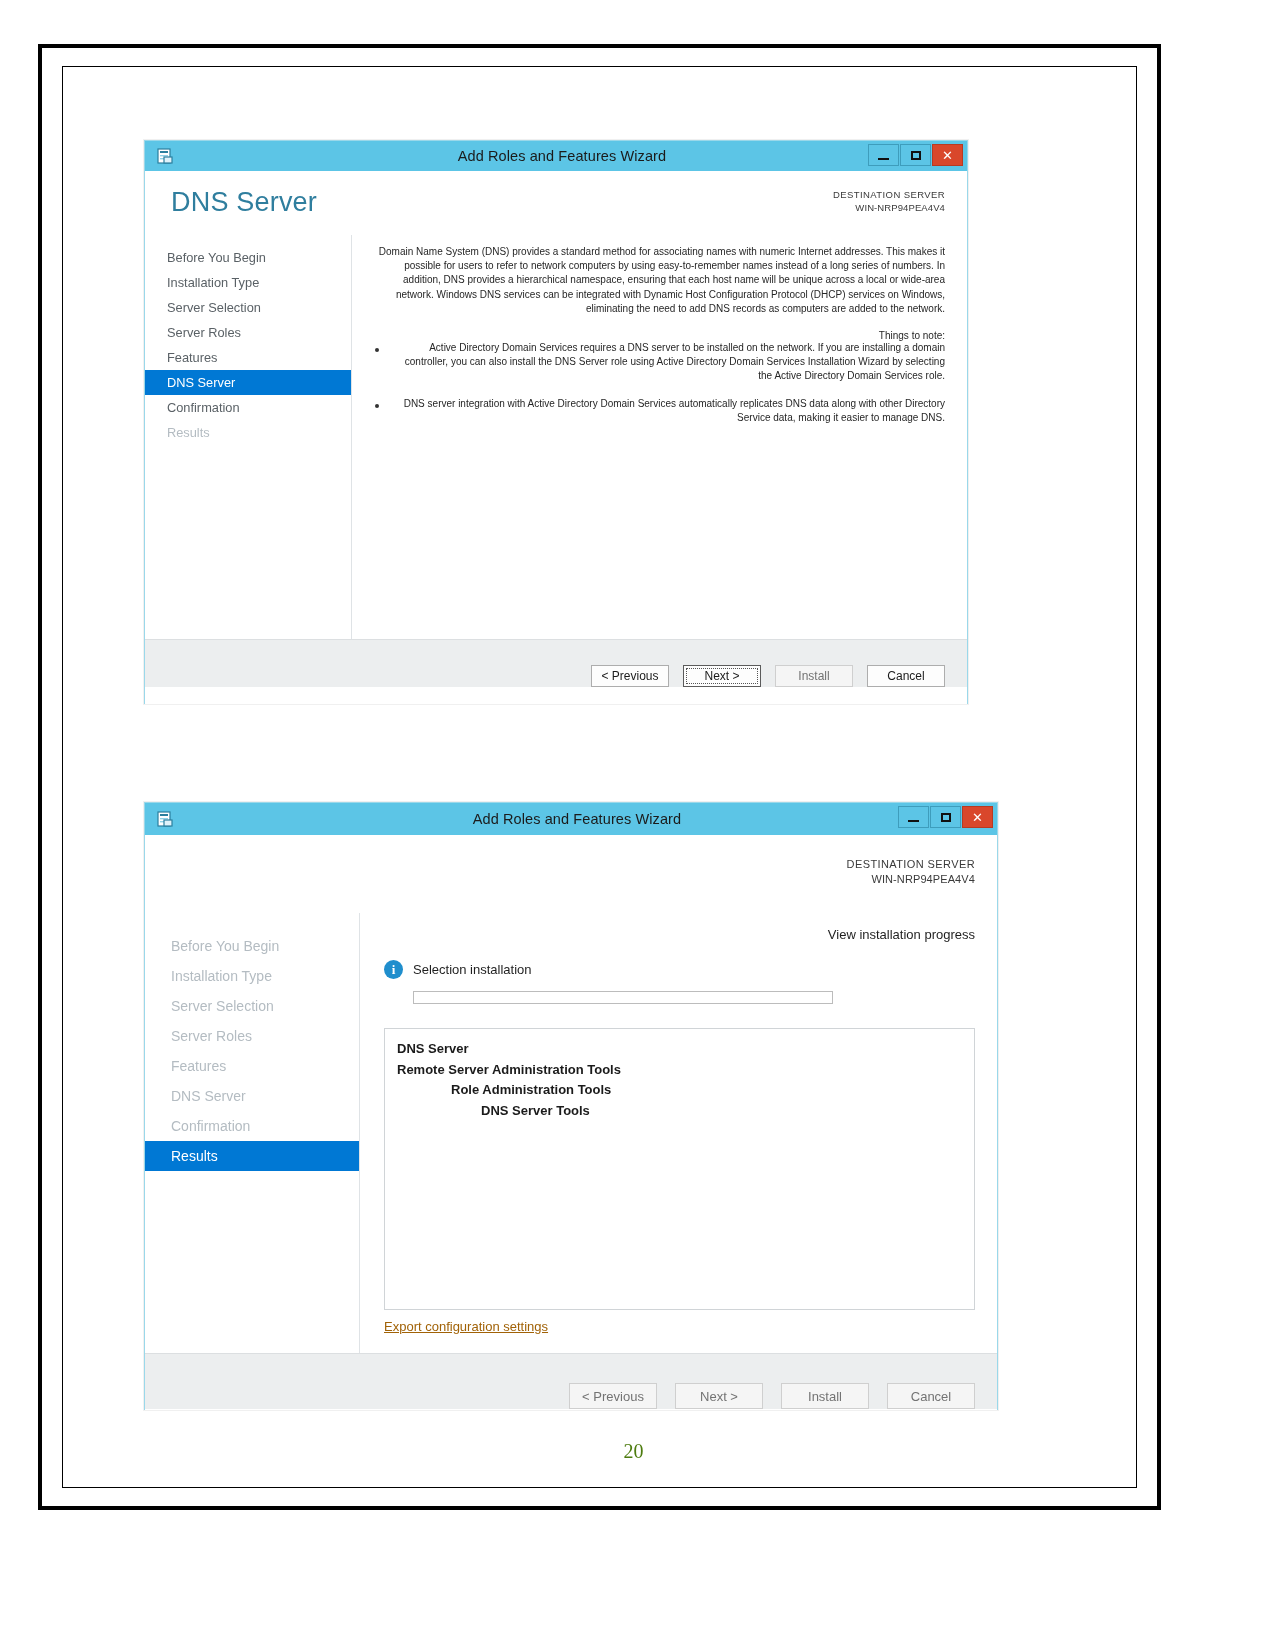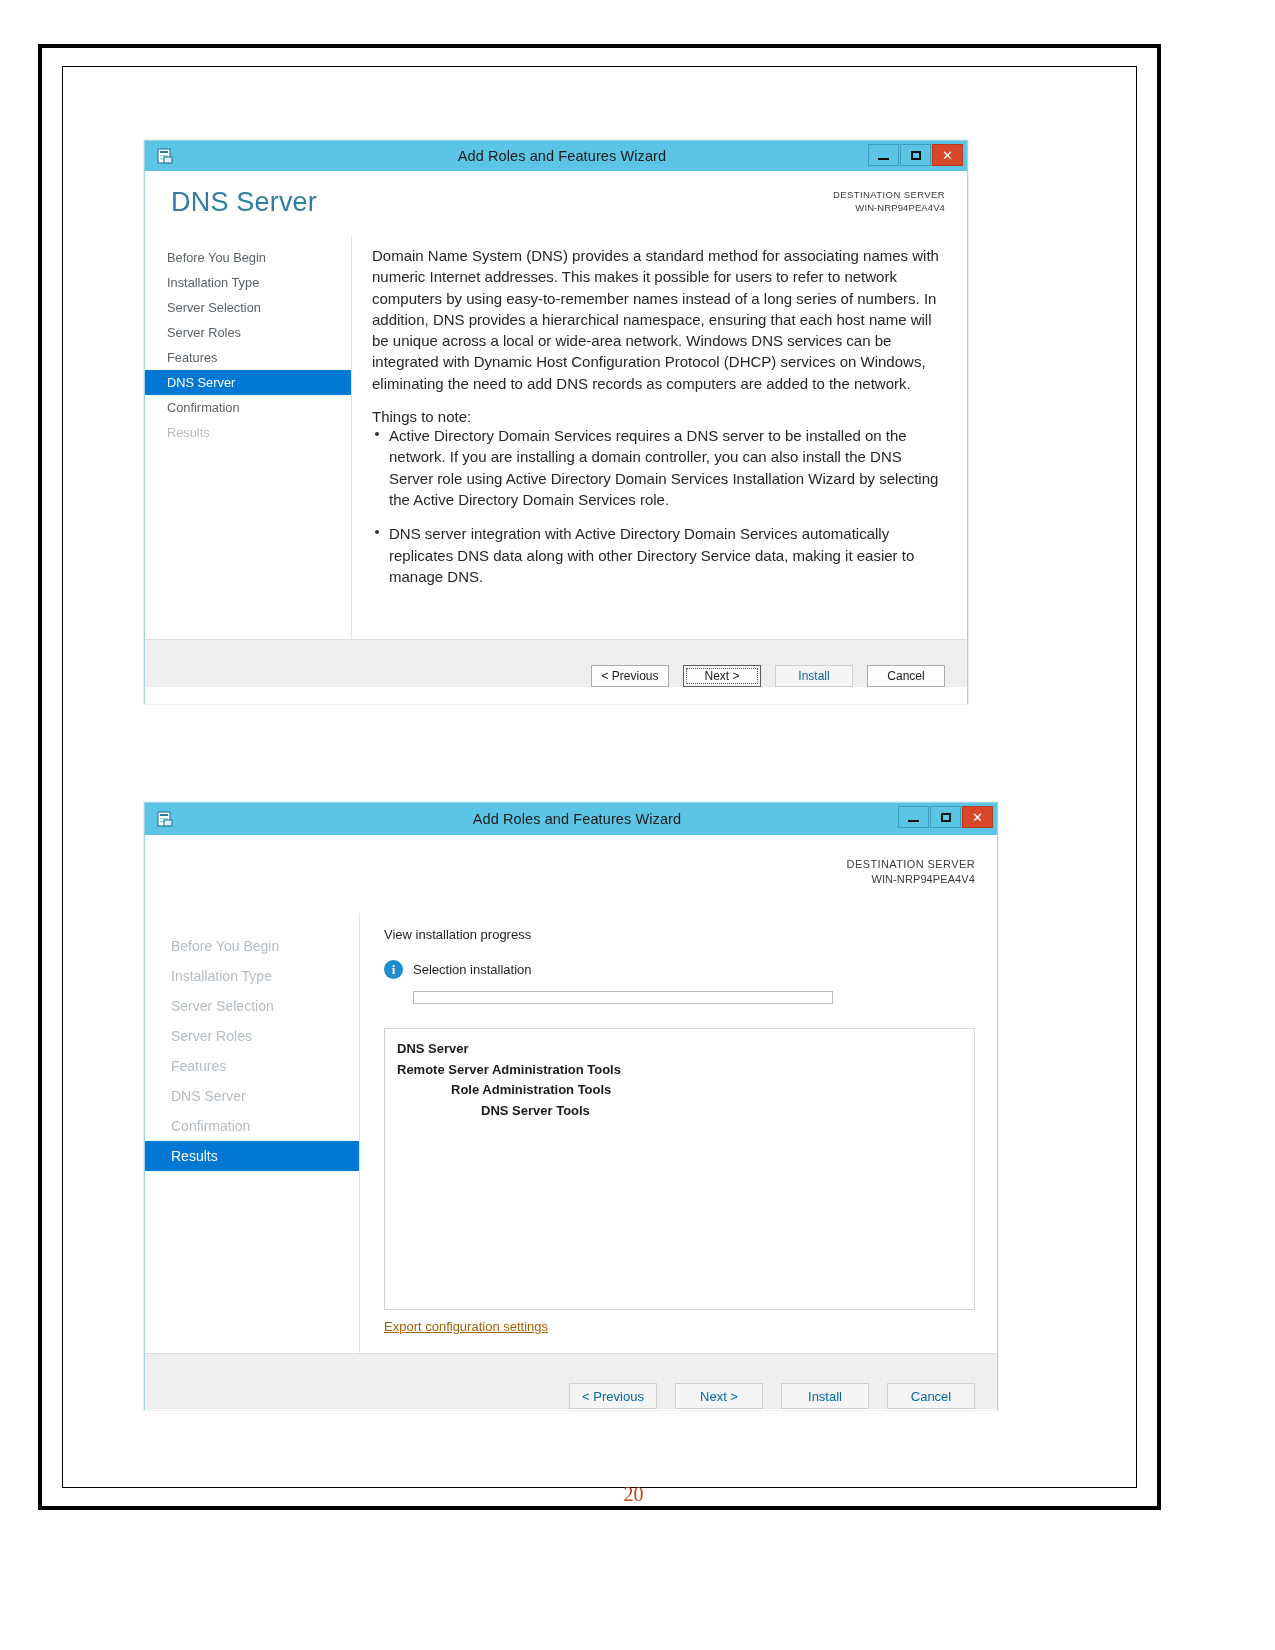--- a/index.html
+++ b/index.html
@@ -184,49 +184,49 @@
     font-family: "Liberation Sans", sans-serif;
     background: #fdfdfd;
     border: 1px solid #adadad;
     color: #1b1b1b;
     text-align: center;
     display: flex;
     align-items: center;
     justify-content: center;
   }
   .btn.focused { border: 1px solid #5b5b5b; outline: 1px dotted #555; outline-offset: -4px; }
-  .btn.disabled { color: #0369a1; border-color: #cfcfcf; background:#f5f5f5; }
+  .btn.disabled { color: #737373; border-color: #cfcfcf; background:#f5f5f5; }
 
   
   #wizard-dns { left: 144px; top: 140px; width: 824px; height: 564px; }
   #wizard-dns .wiz-body { height: 533px; }
   #wizard-dns .wiz-title { font-size: 27px; }
   #wizard-dns .dest-block { font-size: 9.5px; }
   #wizard-dns .nav-col { width: 206px; }
   #wizard-dns .nav-item { font-size: 12.8px; padding-top:5px; padding-bottom:5px; }
-  #wizard-dns .pane { font-size: 15px; }
+  #wizard-dns .pane { font-size: 10px; text-align: right; }
   #wizard-dns .wiz-main { height: 404px; }
   #wizard-dns .footer-bar { height: 48px; }
   #wizard-dns .btn { width: 78px; height: 22px; font-size: 12px; }
 
   
   #wizard-progress { left: 144px; top: 802px; width: 854px; height: 608px; }
   #wizard-progress .titlebar { height: 32px; }
   #wizard-progress .wiz-body { height: 575px; }
   #wizard-progress .wiz-header { height: 78px; padding-top: 20px; padding-left: 28px;}
   #wizard-progress .wiz-title { font-size: 31px; }
   #wizard-progress .dest-block { font-size: 11px; top: 22px; }
   #wizard-progress .nav-col { width: 214px; padding-top: 18px; }
   #wizard-progress .nav-item { font-size: 14px; padding: 7px 10px 7px 26px; }
   #wizard-progress .pane { font-size: 13px; padding-left: 24px; }
   #wizard-progress .wiz-main { height: 440px; }
   #wizard-progress .footer-bar { height: 56px; gap: 18px; }
   #wizard-progress .btn { width: 88px; height: 26px; font-size: 13px; }
 
-  .view-progress-label { margin: 4px 0 18px 0; color:#1f1f1f; }
+  .view-progress-label { margin: 4px 0 18px 0; color:#1f1f1f;text-align:right; }
   .status-row { display: flex; align-items: center; gap: 10px; margin-bottom: 12px; }
   .info-icon {
     width: 19px; height: 19px; border-radius: 50%;
     background: #1f8ecd;
     color: #fff;
     font-family: "Liberation Serif", serif;
     font-weight: bold;
     font-size: 13px;
     display: flex; align-items: center; justify-content: center;
     flex: 0 0 auto;
@@ -272,22 +272,21 @@
     color: #000;
     text-align: justify;
   }
   .page-number {
     position: absolute;
     left: 0; right: 8px;
     top: 1440px;
     text-align: center;
     font-family: "Liberation Serif", serif;
     font-size: 20px;
-    color: #c2410c;
-    margin-top: 43px;
+    color: #4d7c0f;
   }
 </style>
 </head>
 <body>
 
 <div class="page-frame-outer">
   <div class="page-frame-inner"></div>
 </div>
 
 <div class="content">

